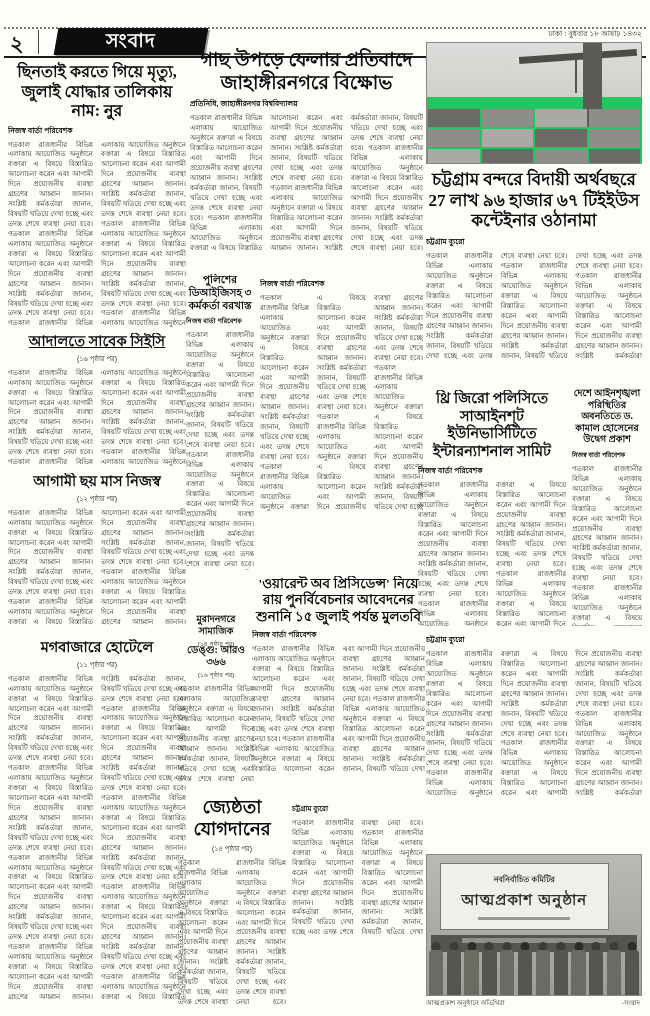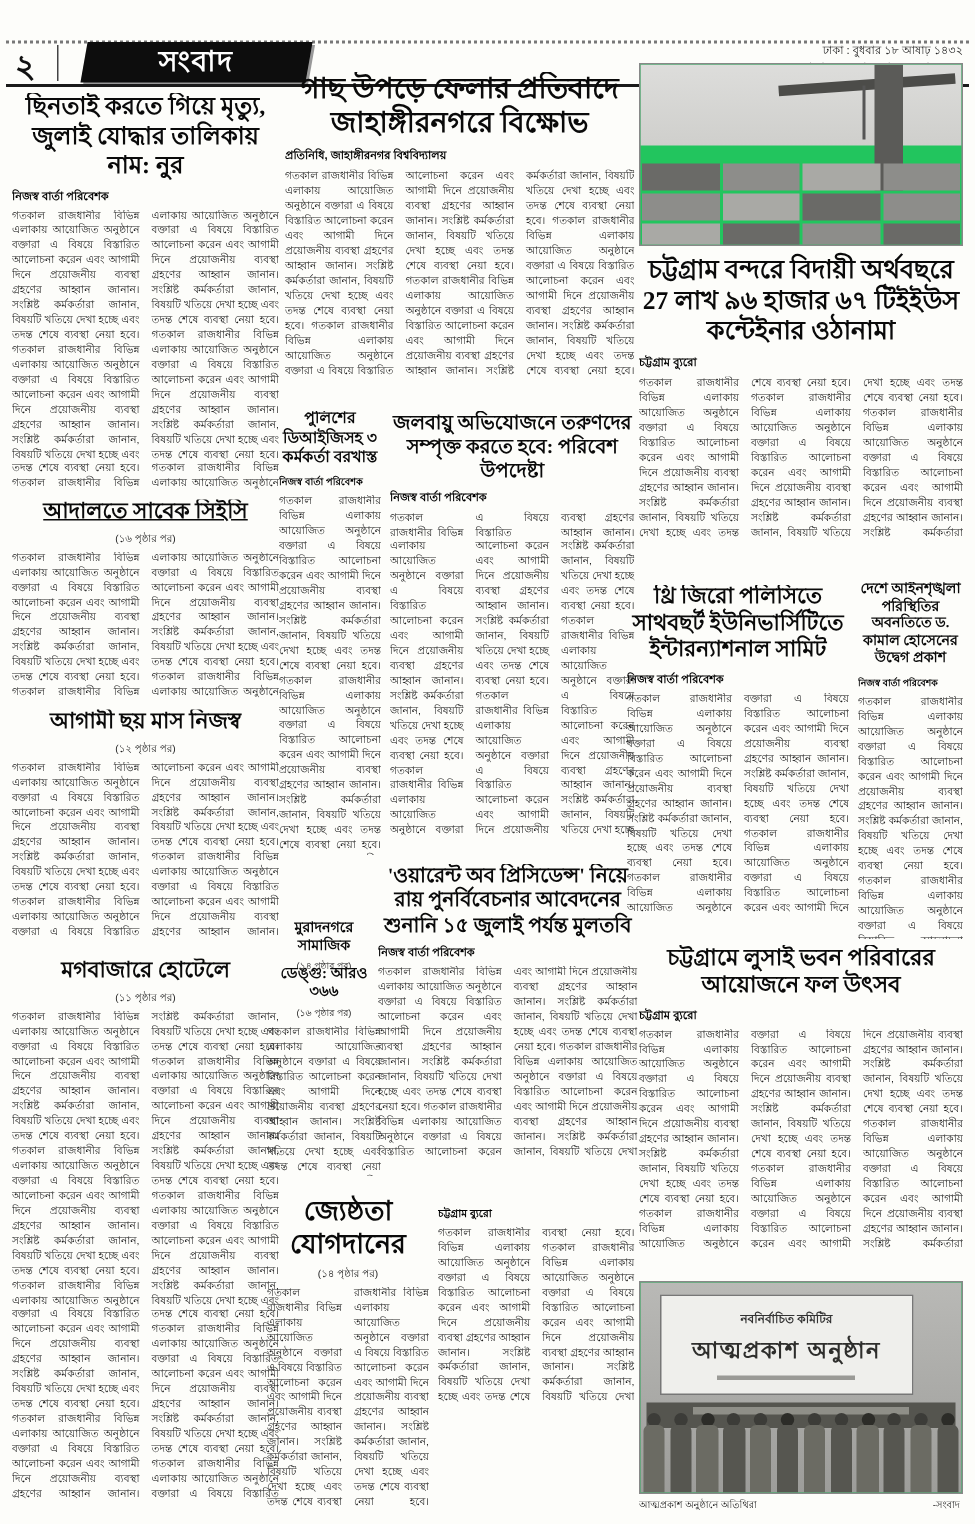--- a/index.html
+++ b/index.html
@@ -102,21 +102,20 @@
   <div class="body c3" style="height:146px;">গতকাল রাজধানীর বিভিন্ন এলাকায় আয়োজিত অনুষ্ঠানে বক্তারা এ বিষয়ে বিস্তারিত আলোচনা করেন এবং আগামী দিনে প্রয়োজনীয় ব্যবস্থা গ্রহণের আহ্বান জানান। সংশ্লিষ্ট কর্মকর্তারা জানান, বিষয়টি খতিয়ে দেখা হচ্ছে এবং তদন্ত শেষে ব্যবস্থা নেয়া হবে। গতকাল রাজধানীর বিভিন্ন এলাকায় আয়োজিত অনুষ্ঠানে বক্তারা এ বিষয়ে বিস্তারিত আলোচনা করেন এবং আগামী দিনে প্রয়োজনীয় ব্যবস্থা গ্রহণের আহ্বান জানান। সংশ্লিষ্ট কর্মকর্তারা জানান, বিষয়টি খতিয়ে দেখা হচ্ছে এবং তদন্ত শেষে ব্যবস্থা নেয়া হবে। গতকাল রাজধানীর বিভিন্ন এলাকায় আয়োজিত অনুষ্ঠানে বক্তারা এ বিষয়ে বিস্তারিত আলোচনা করেন এবং আগামী দিনে প্রয়োজনীয় ব্যবস্থা গ্রহণের আহ্বান জানান। সংশ্লিষ্ট কর্মকর্তারা জানান, বিষয়টি খতিয়ে দেখা হচ্ছে এবং তদন্ত শেষে ব্যবস্থা নেয়া হবে। গতকাল রাজধানীর বিভিন্ন এলাকায় আয়োজিত অনুষ্ঠানে বক্তারা এ বিষয়ে বিস্তারিত আলোচনা করেন এবং আগামী দিনে প্রয়োজনীয় ব্যবস্থা গ্রহণের আহ্বান জানান। সংশ্লিষ্ট কর্মকর্তারা জানান, বিষয়টি খতিয়ে দেখা হচ্ছে এবং তদন্ত শেষে ব্যবস্থা নেয়া হবে। গতকাল রাজধানীর বিভিন্ন এলাকায় আয়োজিত অনুষ্ঠানে বক্তারা এ বিষয়ে বিস্তারিত আলোচনা করেন এবং আগামী দিনে প্রয়োজনীয় ব্যবস্থা গ্রহণের আহ্বান জানান। সংশ্লিষ্ট কর্মকর্তারা জানান, বিষয়টি খতিয়ে দেখা হচ্ছে এবং তদন্ত শেষে ব্যবস্থা নেয়া হবে। গতকাল রাজধানীর বিভিন্ন এলাকায় আয়োজিত অনুষ্ঠানে বক্তারা এ বিষয়ে বিস্তারিত আলোচনা করেন এবং আগামী দিনে প্রয়োজনীয় ব্যবস্থা গ্রহণের আহ্বান জানান। সংশ্লিষ্ট কর্মকর্তারা জানান, বিষয়টি খতিয়ে দেখা হচ্ছে এবং তদন্ত শেষে ব্যবস্থা নেয়া হবে।</div>
 </div>
 
 <div class="article" style="left:186px;top:274px;width:68px;height:310px;">
   <h2 class="hl" style="font-size:10.5px;">পুলিশের ডিআইজিসহ ৩ কর্মকর্তা বরখাস্ত</h2>
   <div class="byline" style="font-size:6.5px;">নিজস্ব বার্তা পরিবেশক</div>
   <div class="body" style="height:240px;">গতকাল রাজধানীর বিভিন্ন এলাকায় আয়োজিত অনুষ্ঠানে বক্তারা এ বিষয়ে বিস্তারিত আলোচনা করেন এবং আগামী দিনে প্রয়োজনীয় ব্যবস্থা গ্রহণের আহ্বান জানান। সংশ্লিষ্ট কর্মকর্তারা জানান, বিষয়টি খতিয়ে দেখা হচ্ছে এবং তদন্ত শেষে ব্যবস্থা নেয়া হবে। গতকাল রাজধানীর বিভিন্ন এলাকায় আয়োজিত অনুষ্ঠানে বক্তারা এ বিষয়ে বিস্তারিত আলোচনা করেন এবং আগামী দিনে প্রয়োজনীয় ব্যবস্থা গ্রহণের আহ্বান জানান। সংশ্লিষ্ট কর্মকর্তারা জানান, বিষয়টি খতিয়ে দেখা হচ্ছে এবং তদন্ত শেষে ব্যবস্থা নেয়া হবে। গতকাল রাজধানীর বিভিন্ন এলাকায় আয়োজিত অনুষ্ঠানে বক্তারা এ বিষয়ে বিস্তারিত আলোচনা করেন এবং আগামী দিনে প্রয়োজনীয় ব্যবস্থা গ্রহণের আহ্বান জানান। সংশ্লিষ্ট কর্মকর্তারা জানান, বিষয়টি খতিয়ে দেখা হচ্ছে এবং তদন্ত শেষে ব্যবস্থা নেয়া হবে। গতকাল রাজধানীর বিভিন্ন এলাকায় আয়োজিত অনুষ্ঠানে বক্তারা এ বিষয়ে বিস্তারিত আলোচনা করেন এবং আগামী দিনে প্রয়োজনীয় ব্যবস্থা গ্রহণের আহ্বান জানান। সংশ্লিষ্ট কর্মকর্তারা জানান, বিষয়টি খতিয়ে দেখা হচ্ছে এবং তদন্ত শেষে ব্যবস্থা নেয়া হবে।</div>
 </div>
 
 <div class="article" style="left:260px;top:274px;width:163px;height:300px;">
-  <h2 class="hl" style="font-size:13px;">জলবায়ু অভিযোজনে তরুণদের সম্পৃক্ত করতে হবে: পরিবেশ উপদেষ্টা</h2>
   <div class="byline">নিজস্ব বার্তা পরিবেশক</div>
   <div class="body c3" style="height:222px;">গতকাল রাজধানীর বিভিন্ন এলাকায় আয়োজিত অনুষ্ঠানে বক্তারা এ বিষয়ে বিস্তারিত আলোচনা করেন এবং আগামী দিনে প্রয়োজনীয় ব্যবস্থা গ্রহণের আহ্বান জানান। সংশ্লিষ্ট কর্মকর্তারা জানান, বিষয়টি খতিয়ে দেখা হচ্ছে এবং তদন্ত শেষে ব্যবস্থা নেয়া হবে। গতকাল রাজধানীর বিভিন্ন এলাকায় আয়োজিত অনুষ্ঠানে বক্তারা এ বিষয়ে বিস্তারিত আলোচনা করেন এবং আগামী দিনে প্রয়োজনীয় ব্যবস্থা গ্রহণের আহ্বান জানান। সংশ্লিষ্ট কর্মকর্তারা জানান, বিষয়টি খতিয়ে দেখা হচ্ছে এবং তদন্ত শেষে ব্যবস্থা নেয়া হবে। গতকাল রাজধানীর বিভিন্ন এলাকায় আয়োজিত অনুষ্ঠানে বক্তারা এ বিষয়ে বিস্তারিত আলোচনা করেন এবং আগামী দিনে প্রয়োজনীয় ব্যবস্থা গ্রহণের আহ্বান জানান। সংশ্লিষ্ট কর্মকর্তারা জানান, বিষয়টি খতিয়ে দেখা হচ্ছে এবং তদন্ত শেষে ব্যবস্থা নেয়া হবে। গতকাল রাজধানীর বিভিন্ন এলাকায় আয়োজিত অনুষ্ঠানে বক্তারা এ বিষয়ে বিস্তারিত আলোচনা করেন এবং আগামী দিনে প্রয়োজনীয় ব্যবস্থা গ্রহণের আহ্বান জানান। সংশ্লিষ্ট কর্মকর্তারা জানান, বিষয়টি খতিয়ে দেখা হচ্ছে এবং তদন্ত শেষে ব্যবস্থা নেয়া হবে। গতকাল রাজধানীর বিভিন্ন এলাকায় আয়োজিত অনুষ্ঠানে বক্তারা এ বিষয়ে বিস্তারিত আলোচনা করেন এবং আগামী দিনে প্রয়োজনীয় ব্যবস্থা গ্রহণের আহ্বান জানান। সংশ্লিষ্ট কর্মকর্তারা জানান, বিষয়টি খতিয়ে দেখা হচ্ছে এবং তদন্ত শেষে ব্যবস্থা নেয়া হবে। গতকাল রাজধানীর বিভিন্ন এলাকায় আয়োজিত অনুষ্ঠানে বক্তারা এ বিষয়ে বিস্তারিত আলোচনা করেন এবং আগামী দিনে প্রয়োজনীয় ব্যবস্থা গ্রহণের আহ্বান জানান। সংশ্লিষ্ট কর্মকর্তারা জানান, বিষয়টি খতিয়ে দেখা হচ্ছে এবং তদন্ত শেষে ব্যবস্থা নেয়া হবে। গতকাল রাজধানীর বিভিন্ন এলাকায় আয়োজিত অনুষ্ঠানে বক্তারা এ বিষয়ে বিস্তারিত আলোচনা করেন এবং আগামী দিনে প্রয়োজনীয় ব্যবস্থা গ্রহণের আহ্বান জানান। সংশ্লিষ্ট কর্মকর্তারা জানান, বিষয়টি খতিয়ে দেখা হচ্ছে এবং তদন্ত শেষে ব্যবস্থা নেয়া হবে। গতকাল রাজধানীর বিভিন্ন এলাকায় আয়োজিত অনুষ্ঠানে বক্তারা এ বিষয়ে বিস্তারিত আলোচনা করেন এবং আগামী দিনে প্রয়োজনীয় ব্যবস্থা গ্রহণের আহ্বান জানান। সংশ্লিষ্ট কর্মকর্তারা জানান, বিষয়টি খতিয়ে দেখা হচ্ছে এবং তদন্ত শেষে ব্যবস্থা নেয়া হবে।</div>
 </div>
 
 <div class="article" style="left:178px;top:588px;width:76px;height:58px;">
   <h2 class="hl" style="font-size:9.5px;margin-top:26px;">মুরাদনগরে সামাজিক</h2>
   <div class="cont" style="font-size:6.2px;">(১৪ পৃষ্ঠার পর)</div>
   <div class="body" style="height:28px;">গতকাল রাজধানীর বিভিন্ন এলাকায় আয়োজিত অনুষ্ঠানে বক্তারা এ বিষয়ে বিস্তারিত আলোচনা করেন এবং আগামী দিনে প্রয়োজনীয় ব্যবস্থা গ্রহণের আহ্বান জানান। সংশ্লিষ্ট কর্মকর্তারা জানান, বিষয়টি খতিয়ে দেখা হচ্ছে এবং তদন্ত শেষে ব্যবস্থা নেয়া হবে।</div>
 </div>
 
@@ -163,33 +162,32 @@
         <i class="p1-box"></i>
         <i class="p1-box d"></i>
     </div>
   </div>
   <h2 class="hl" style="font-size:17px;margin-top:6px;">চট্টগ্রাম বন্দরে বিদায়ী অর্থবছরে 27 লাখ ৯৬ হাজার ৬৭ টিইইউস কন্টেইনার ওঠানামা</h2>
   <div class="byline">চট্টগ্রাম ব্যুরো</div>
   <div class="body c3" style="height:112px;">গতকাল রাজধানীর বিভিন্ন এলাকায় আয়োজিত অনুষ্ঠানে বক্তারা এ বিষয়ে বিস্তারিত আলোচনা করেন এবং আগামী দিনে প্রয়োজনীয় ব্যবস্থা গ্রহণের আহ্বান জানান। সংশ্লিষ্ট কর্মকর্তারা জানান, বিষয়টি খতিয়ে দেখা হচ্ছে এবং তদন্ত শেষে ব্যবস্থা নেয়া হবে। গতকাল রাজধানীর বিভিন্ন এলাকায় আয়োজিত অনুষ্ঠানে বক্তারা এ বিষয়ে বিস্তারিত আলোচনা করেন এবং আগামী দিনে প্রয়োজনীয় ব্যবস্থা গ্রহণের আহ্বান জানান। সংশ্লিষ্ট কর্মকর্তারা জানান, বিষয়টি খতিয়ে দেখা হচ্ছে এবং তদন্ত শেষে ব্যবস্থা নেয়া হবে। গতকাল রাজধানীর বিভিন্ন এলাকায় আয়োজিত অনুষ্ঠানে বক্তারা এ বিষয়ে বিস্তারিত আলোচনা করেন এবং আগামী দিনে প্রয়োজনীয় ব্যবস্থা গ্রহণের আহ্বান জানান। সংশ্লিষ্ট কর্মকর্তারা জানান, বিষয়টি খতিয়ে দেখা হচ্ছে এবং তদন্ত শেষে ব্যবস্থা নেয়া হবে। গতকাল রাজধানীর বিভিন্ন এলাকায় আয়োজিত অনুষ্ঠানে বক্তারা এ বিষয়ে বিস্তারিত আলোচনা করেন এবং আগামী দিনে প্রয়োজনীয় ব্যবস্থা গ্রহণের আহ্বান জানান। সংশ্লিষ্ট কর্মকর্তারা জানান, বিষয়টি খতিয়ে দেখা হচ্ছে এবং তদন্ত শেষে ব্যবস্থা নেয়া হবে। গতকাল রাজধানীর বিভিন্ন এলাকায় আয়োজিত অনুষ্ঠানে বক্তারা এ বিষয়ে বিস্তারিত আলোচনা করেন এবং আগামী দিনে প্রয়োজনীয় ব্যবস্থা গ্রহণের আহ্বান জানান। সংশ্লিষ্ট কর্মকর্তারা জানান, বিষয়টি খতিয়ে দেখা হচ্ছে এবং তদন্ত শেষে ব্যবস্থা নেয়া হবে।</div>
 </div>
 
 <div class="article" style="left:418px;top:390px;width:148px;height:236px;">
-  <h2 class="hl" style="font-size:14.5px;">থ্রি জিরো পলিসিতে সাথবছর্ট ইউনিভার্সিটিতে ইন্টারন্যাশনাল সামিট</h2>
+  <h2 class="hl" style="font-size:14.5px;">থ্রি জিরো পলিসিতে সাআইনশ্ট ইউনিভার্সিটিতে ইন্টারন্যাশনাল সামিট</h2>
   <div class="byline">নিজস্ব বার্তা পরিবেশক</div>
   <div class="body c2" style="height:152px;">গতকাল রাজধানীর বিভিন্ন এলাকায় আয়োজিত অনুষ্ঠানে বক্তারা এ বিষয়ে বিস্তারিত আলোচনা করেন এবং আগামী দিনে প্রয়োজনীয় ব্যবস্থা গ্রহণের আহ্বান জানান। সংশ্লিষ্ট কর্মকর্তারা জানান, বিষয়টি খতিয়ে দেখা হচ্ছে এবং তদন্ত শেষে ব্যবস্থা নেয়া হবে। গতকাল রাজধানীর বিভিন্ন এলাকায় আয়োজিত অনুষ্ঠানে বক্তারা এ বিষয়ে বিস্তারিত আলোচনা করেন এবং আগামী দিনে প্রয়োজনীয় ব্যবস্থা গ্রহণের আহ্বান জানান। সংশ্লিষ্ট কর্মকর্তারা জানান, বিষয়টি খতিয়ে দেখা হচ্ছে এবং তদন্ত শেষে ব্যবস্থা নেয়া হবে। গতকাল রাজধানীর বিভিন্ন এলাকায় আয়োজিত অনুষ্ঠানে বক্তারা এ বিষয়ে বিস্তারিত আলোচনা করেন এবং আগামী দিনে প্রয়োজনীয় ব্যবস্থা গ্রহণের আহ্বান জানান। সংশ্লিষ্ট কর্মকর্তারা জানান, বিষয়টি খতিয়ে দেখা হচ্ছে এবং তদন্ত শেষে ব্যবস্থা নেয়া হবে। গতকাল রাজধানীর বিভিন্ন এলাকায় আয়োজিত অনুষ্ঠানে বক্তারা এ বিষয়ে বিস্তারিত আলোচনা করেন এবং আগামী দিনে প্রয়োজনীয় ব্যবস্থা গ্রহণের আহ্বান জানান। সংশ্লিষ্ট কর্মকর্তারা জানান, বিষয়টি খতিয়ে দেখা হচ্ছে এবং তদন্ত শেষে ব্যবস্থা নেয়া হবে। গতকাল রাজধানীর বিভিন্ন এলাকায় আয়োজিত অনুষ্ঠানে বক্তারা এ বিষয়ে বিস্তারিত আলোচনা করেন এবং আগামী দিনে প্রয়োজনীয় ব্যবস্থা গ্রহণের আহ্বান জানান। সংশ্লিষ্ট কর্মকর্তারা জানান, বিষয়টি খতিয়ে দেখা হচ্ছে এবং তদন্ত শেষে ব্যবস্থা নেয়া হবে।</div>
 </div>
 
 <div class="article" style="left:572px;top:388px;width:70px;height:238px;">
   <h2 class="hl" style="font-size:9.5px;text-align:center;">দেশে আইনশৃঙ্খলা পরিস্থিতির অবনতিতে ড. কামাল হোসেনের উদ্বেগ প্রকাশ</h2>
   <div class="byline" style="font-size:6.2px;">নিজস্ব বার্তা পরিবেশক</div>
   <div class="body" style="height:168px;">গতকাল রাজধানীর বিভিন্ন এলাকায় আয়োজিত অনুষ্ঠানে বক্তারা এ বিষয়ে বিস্তারিত আলোচনা করেন এবং আগামী দিনে প্রয়োজনীয় ব্যবস্থা গ্রহণের আহ্বান জানান। সংশ্লিষ্ট কর্মকর্তারা জানান, বিষয়টি খতিয়ে দেখা হচ্ছে এবং তদন্ত শেষে ব্যবস্থা নেয়া হবে। গতকাল রাজধানীর বিভিন্ন এলাকায় আয়োজিত অনুষ্ঠানে বক্তারা এ বিষয়ে বিস্তারিত আলোচনা করেন এবং আগামী দিনে প্রয়োজনীয় ব্যবস্থা গ্রহণের আহ্বান জানান। সংশ্লিষ্ট কর্মকর্তারা জানান, বিষয়টি খতিয়ে দেখা হচ্ছে এবং তদন্ত শেষে ব্যবস্থা নেয়া হবে। গতকাল রাজধানীর বিভিন্ন এলাকায় আয়োজিত অনুষ্ঠানে বক্তারা এ বিষয়ে বিস্তারিত আলোচনা করেন এবং আগামী দিনে প্রয়োজনীয় ব্যবস্থা গ্রহণের আহ্বান জানান। সংশ্লিষ্ট কর্মকর্তারা জানান, বিষয়টি খতিয়ে দেখা হচ্ছে এবং তদন্ত শেষে ব্যবস্থা নেয়া হবে।</div>
 </div>
 
 <div class="article" style="left:426px;top:630px;width:216px;height:220px;">
-  <h2 class="hl" style="font-size:15px;">চট্টগ্রামে লুসাই ভবন পরিবারের আয়োজনে ফল উৎসব</h2>
   <div class="byline">চট্টগ্রাম ব্যুরো</div>
   <div class="body c3" style="height:158px;">গতকাল রাজধানীর বিভিন্ন এলাকায় আয়োজিত অনুষ্ঠানে বক্তারা এ বিষয়ে বিস্তারিত আলোচনা করেন এবং আগামী দিনে প্রয়োজনীয় ব্যবস্থা গ্রহণের আহ্বান জানান। সংশ্লিষ্ট কর্মকর্তারা জানান, বিষয়টি খতিয়ে দেখা হচ্ছে এবং তদন্ত শেষে ব্যবস্থা নেয়া হবে। গতকাল রাজধানীর বিভিন্ন এলাকায় আয়োজিত অনুষ্ঠানে বক্তারা এ বিষয়ে বিস্তারিত আলোচনা করেন এবং আগামী দিনে প্রয়োজনীয় ব্যবস্থা গ্রহণের আহ্বান জানান। সংশ্লিষ্ট কর্মকর্তারা জানান, বিষয়টি খতিয়ে দেখা হচ্ছে এবং তদন্ত শেষে ব্যবস্থা নেয়া হবে। গতকাল রাজধানীর বিভিন্ন এলাকায় আয়োজিত অনুষ্ঠানে বক্তারা এ বিষয়ে বিস্তারিত আলোচনা করেন এবং আগামী দিনে প্রয়োজনীয় ব্যবস্থা গ্রহণের আহ্বান জানান। সংশ্লিষ্ট কর্মকর্তারা জানান, বিষয়টি খতিয়ে দেখা হচ্ছে এবং তদন্ত শেষে ব্যবস্থা নেয়া হবে। গতকাল রাজধানীর বিভিন্ন এলাকায় আয়োজিত অনুষ্ঠানে বক্তারা এ বিষয়ে বিস্তারিত আলোচনা করেন এবং আগামী দিনে প্রয়োজনীয় ব্যবস্থা গ্রহণের আহ্বান জানান। সংশ্লিষ্ট কর্মকর্তারা জানান, বিষয়টি খতিয়ে দেখা হচ্ছে এবং তদন্ত শেষে ব্যবস্থা নেয়া হবে। গতকাল রাজধানীর বিভিন্ন এলাকায় আয়োজিত অনুষ্ঠানে বক্তারা এ বিষয়ে বিস্তারিত আলোচনা করেন এবং আগামী দিনে প্রয়োজনীয় ব্যবস্থা গ্রহণের আহ্বান জানান। সংশ্লিষ্ট কর্মকর্তারা জানান, বিষয়টি খতিয়ে দেখা হচ্ছে এবং তদন্ত শেষে ব্যবস্থা নেয়া হবে। গতকাল রাজধানীর বিভিন্ন এলাকায় আয়োজিত অনুষ্ঠানে বক্তারা এ বিষয়ে বিস্তারিত আলোচনা করেন এবং আগামী দিনে প্রয়োজনীয় ব্যবস্থা গ্রহণের আহ্বান জানান। সংশ্লিষ্ট কর্মকর্তারা জানান, বিষয়টি খতিয়ে দেখা হচ্ছে এবং তদন্ত শেষে ব্যবস্থা নেয়া হবে।</div>
 </div>
 
 <div class="abs photo" style="left:426px;top:854px;width:214px;height:140px;">
   <div class="p2-bg"></div>
   <div class="p2-banner">
     <div class="b1">নবনির্বাচিত কমিটির</div>
     <div class="b2">আত্মপ্রকাশ অনুষ্ঠান</div>
     <div class="b3"></div>

